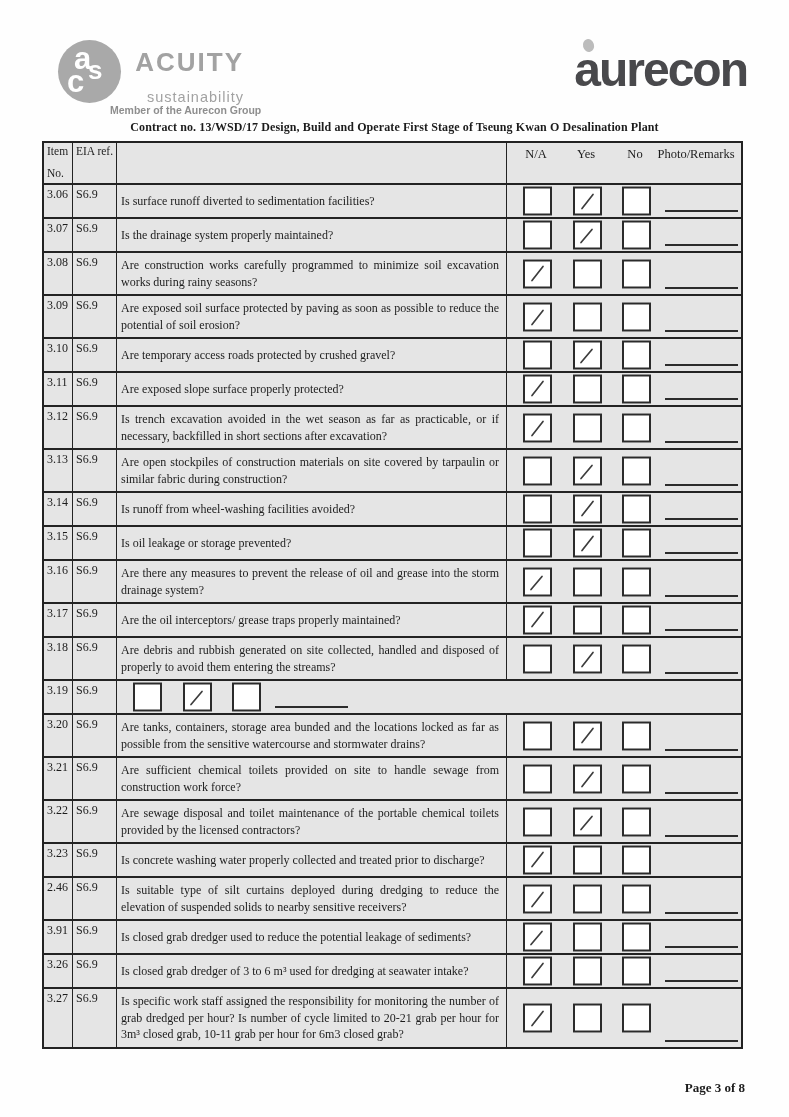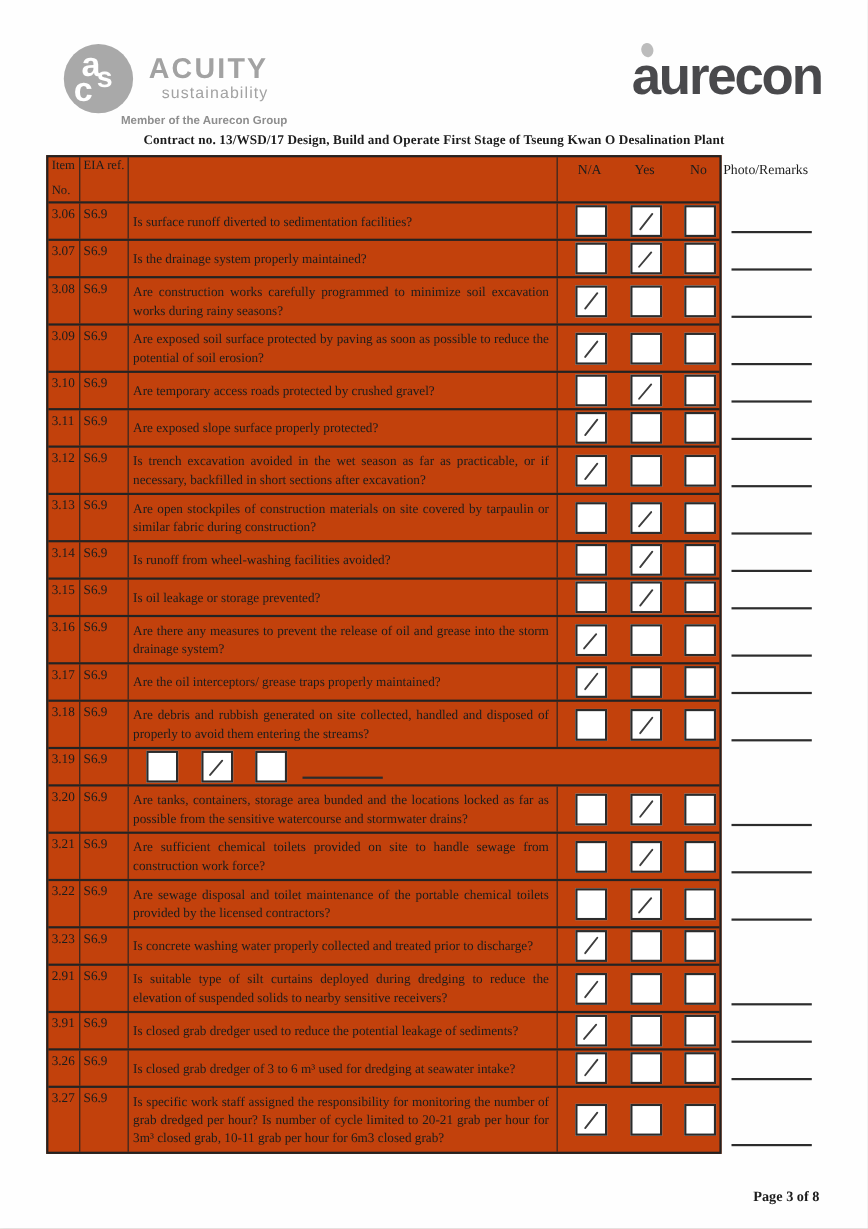--- a/index.html
+++ b/index.html
@@ -20,21 +20,21 @@
   .acuity-circle span {
     position:absolute; color:#ffffff; font-family:"Liberation Sans", sans-serif;
     font-weight:bold; line-height:1;
   }
   .mono-a { font-size:31px; left:16px; top:3px; }
   .mono-s { font-size:26px; left:30px; top:17px; }
   .mono-c { font-size:31px; left:9px;  top:26px; }
   .acuity-text { position:absolute; left:74px; top:9px; width:112px; text-align:right;
     font-family:"Liberation Sans", sans-serif; color:#a2a2a2; }
   .acuity-name { font-size:26px; font-weight:bold; letter-spacing:2px; line-height:1.05; }
-  .acuity-tag  { font-size:14.5px; letter-spacing:1px; margin-top:1px; }
+  .acuity-tag  { font-size:14.5px; letter-spacing:1px; margin-top:13px; }
   .member { position:absolute; left:52px; top:64px; font-family:"Liberation Sans", sans-serif;
     font-size:10.5px; font-weight:bold; color:#8e8e8e; white-space:nowrap; }
 
   .aurecon { position:absolute; right:42px; top:46px; height:60px; }
   .aurecon-text {
     font-family:"Liberation Sans", sans-serif; font-weight:bold;
     font-size:48px; letter-spacing:-2px; color:#49494c; line-height:1;
   }
   .aurecon-dot {
     position:absolute; left:9px; top:-7px; width:11px; height:13px;
@@ -42,22 +42,22 @@
   }
 
   
   .title {
     position:absolute; top:120px; left:0; width:100%; text-align:center;
     font-weight:bold; font-size:12px; letter-spacing:.1px; white-space:nowrap;
   }
 
   
   .table {
-    position:absolute; left:42px; top:141px; width:614px;
-    border:2px solid #222; box-sizing:border-box; background:#c2410c;
+    position:absolute; left:42px; top:141px; width:701px;
+    border:2px solid #222; box-sizing:border-box; background:#e5e5e5;
   }
   .trow { display:flex; border-bottom:2px solid #232323; align-items:stretch; }
   .trow:last-child { border-bottom:none; }
   .c { box-sizing:border-box; border-right:1px solid #232323; }
   .c-item { width:29px;  font-size:12px; padding:2px 0 0 3px; }
   .c-eia  { width:44px;  font-size:12px; padding:2px 0 0 3px; }
   .c-q    { width:390px; display:flex; align-items:center; padding:4px 7px 4px 4px; }
   .c-q span { width:100%; font-size:12px; line-height:16.5px; text-align:justify; }
   .c-ans  { flex:1; position:relative; border-right:none; min-height:30px; }
 
@@ -451,21 +451,21 @@
                 <path d="M7 19 L18 5"></path>
               </svg>
             </span>
       <span class="cb cb-yes"></span>
       <span class="cb cb-no"></span>
 
     </div>
   </div>
 
   <div class="trow drow">
-    <div class="c c-item">2.91</div>
+    <div class="c c-item">2.46</div>
     <div class="c c-eia">S6.9</div>
     <div class="c c-q">
             <span>Is suitable type of silt curtains deployed during dredging to reduce the elevation of suspended solids to nearby sensitive receivers?</span>
           </div>
     <div class="c c-ans">
       <span class="cb cb-na checked">
               <svg viewBox="0 0 25 25">
                 <path d="M7 20 L18 6"></path>
               </svg>
             </span>

